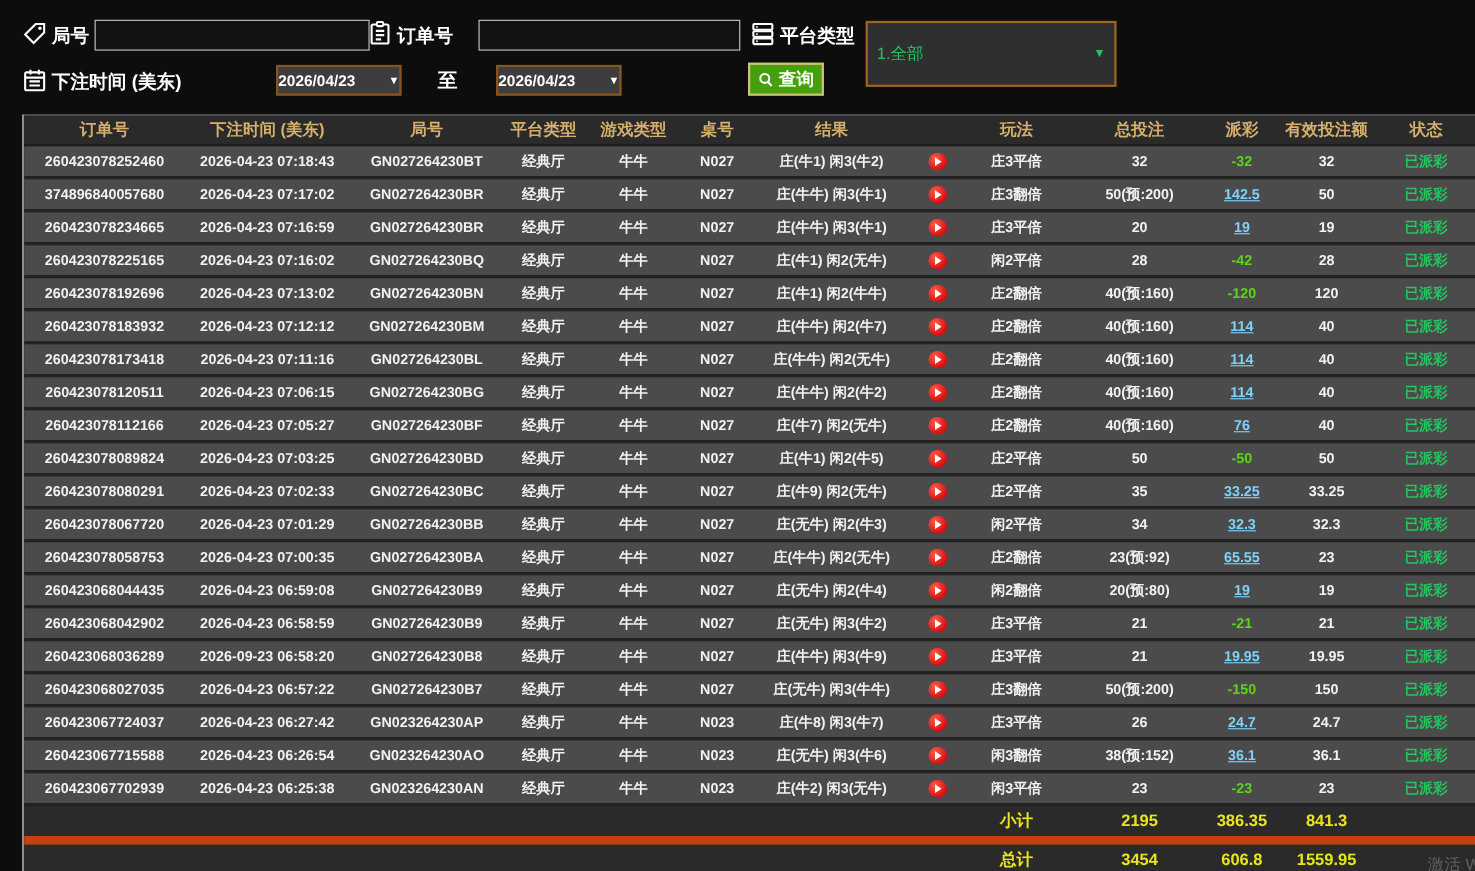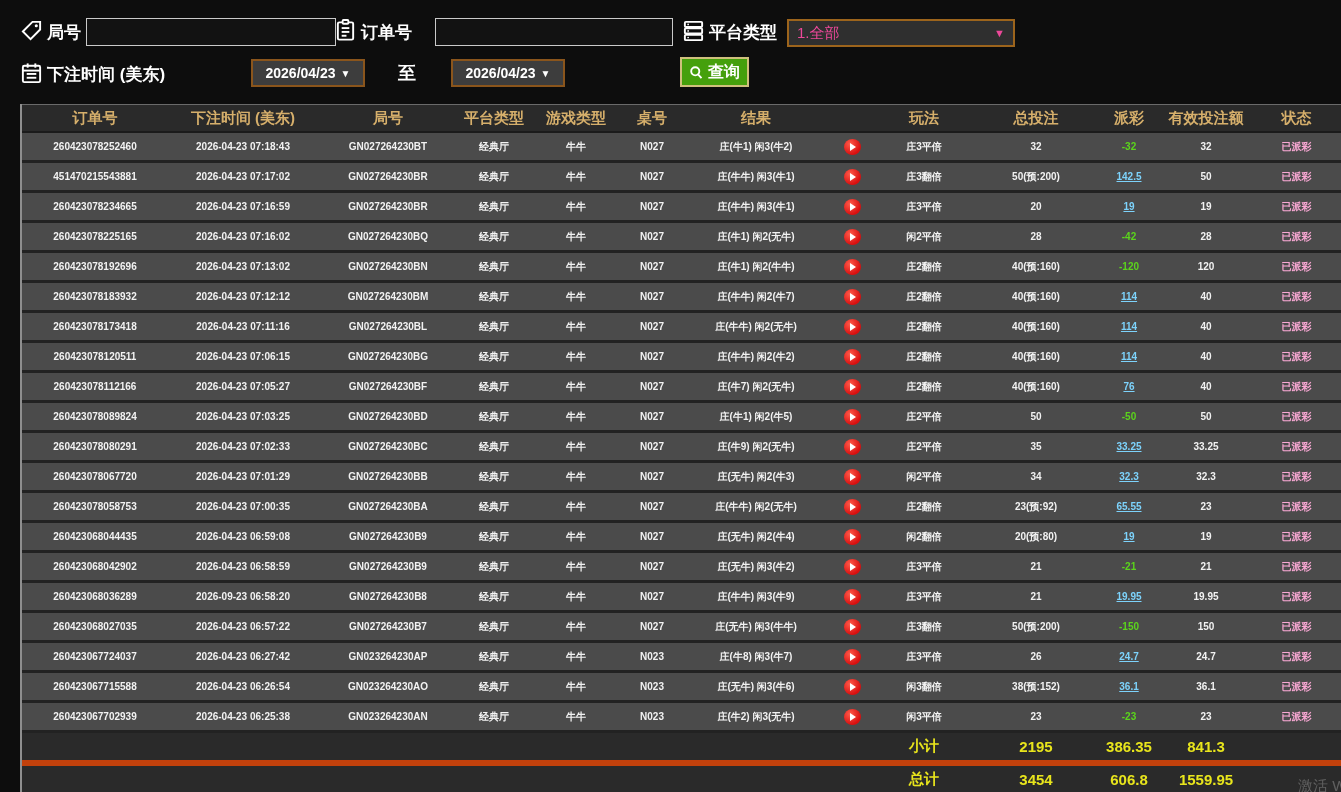--- a/index.html
+++ b/index.html
@@ -11,57 +11,57 @@
   .abs{position:absolute;}
   
   .flabel{color:#ffffff;font-weight:700;font-size:17px;white-space:nowrap;}
   .ficon svg{display:block;}
   .text-input{
     position:absolute;background:#121212;border:1px solid #c9c9c9;
     height:26px;color:#fff;font-size:14px;padding:0 6px;outline:none;box-sizing:content-box;
   }
   .select-box{
     position:absolute;background:#2f2f2f;border:2px solid #9c641c;height:24px;
-    display:flex;align-items:center;color:#ec4899;font-size:15px;font-weight:400;
-    padding:0 8px;justify-content:space-between;cursor:pointer;
+    display:flex;align-items:center;color:#22c55e;font-size:15px;font-weight:400;
+    padding:16px 8px;justify-content:space-between;cursor:pointer;
   }
   .date-box{
     position:absolute;background:#3d3d3d;border:2px solid #8a551c;height:24px;
-    display:flex;align-items:center;justify-content:center;gap:5px;
+    display:flex;align-items:center;justify-content:space-between;gap:5px;
     color:#fff;font-size:14px;font-weight:700;cursor:pointer;
   }
   .to-label{color:#fff;font-weight:700;font-size:18px;}
   .search-btn{
     position:absolute;background:#45a00c;border:2px solid #cfc07c;height:26px;
     display:flex;align-items:center;justify-content:center;gap:4px;
     color:#fff;font-size:16px;font-weight:700;cursor:pointer;padding:0 7px;
   }
   
   #table{position:absolute;left:20px;top:104px;width:1319px;border-left:2px solid #8f8f8f;}
   .trow{
     display:grid;
     grid-template-columns:146px 150px 140px 72px 92px 60px 148px 44px 100px 124px 62px 92px 1fr;
     align-items:center;
   }
   .thead{
     height:26px;background:#2a2a2a;color:#d6af6b;font-weight:700;font-size:15px;
     border-top:1px solid #6a6a6a;border-bottom:2px solid #1b1b1b;
   }
   .drow{
-    height:27px;background:#4b4b4b;color:#f2f2f2;font-weight:700;font-size:10px;
+    height:27px;background:#4b4b4b;color:#f2f2f2;font-weight:700;font-size:13px;
     border-bottom:3px solid #222222;
   }
   .cell{text-align:center;white-space:nowrap;overflow:hidden;}
   .pay-pos{color:#7dd3fc;text-decoration:underline;}
   .pay-neg{color:#5bd41c;}
-  .status-cell{color:#f9a8d4;}
+  .status-cell{color:#22c55e;}
   .frow{
     height:27px;background:#2a2a2a;color:#e8e51c;font-weight:700;font-size:15px;
   }
-  .frow-sub{border-bottom:6px solid #c2410c;}
+  .frow-sub{border-bottom:8px solid #c2410c;}
   .frow-total{height:26px;}
   .play-btn{
     width:17px;height:16px;border-radius:50%;margin:0 auto;cursor:pointer;
     background:radial-gradient(circle at 35% 30%, #ff5a4a, #d80f0f 70%);
     display:flex;align-items:center;justify-content:center;
   }
   .play-tri{
     width:0;height:0;border-left:6px solid #fff;
     border-top:4px solid transparent;border-bottom:4px solid transparent;margin-left:2px;
   }
@@ -169,21 +169,21 @@
           <div class="play-tri"></div>
         </div>
       </div>
       <div class="cell">庄3平倍</div>
       <div class="cell">32</div>
       <div class="cell pay-neg">-32</div>
       <div class="cell">32</div>
       <div class="cell status-cell">已派彩</div>
     </div>
     <div class="trow drow">
-      <div class="cell">451470215543881</div>
+      <div class="cell">374896840057680</div>
       <div class="cell">2026-04-23 07:17:02</div>
       <div class="cell">GN027264230BR</div>
       <div class="cell">经典厅</div>
       <div class="cell">牛牛</div>
       <div class="cell">N027</div>
       <div class="cell">庄(牛牛) 闲3(牛1)</div>
       <div class="cell">
         <div class="play-btn">
           <div class="play-tri"></div>
         </div>

